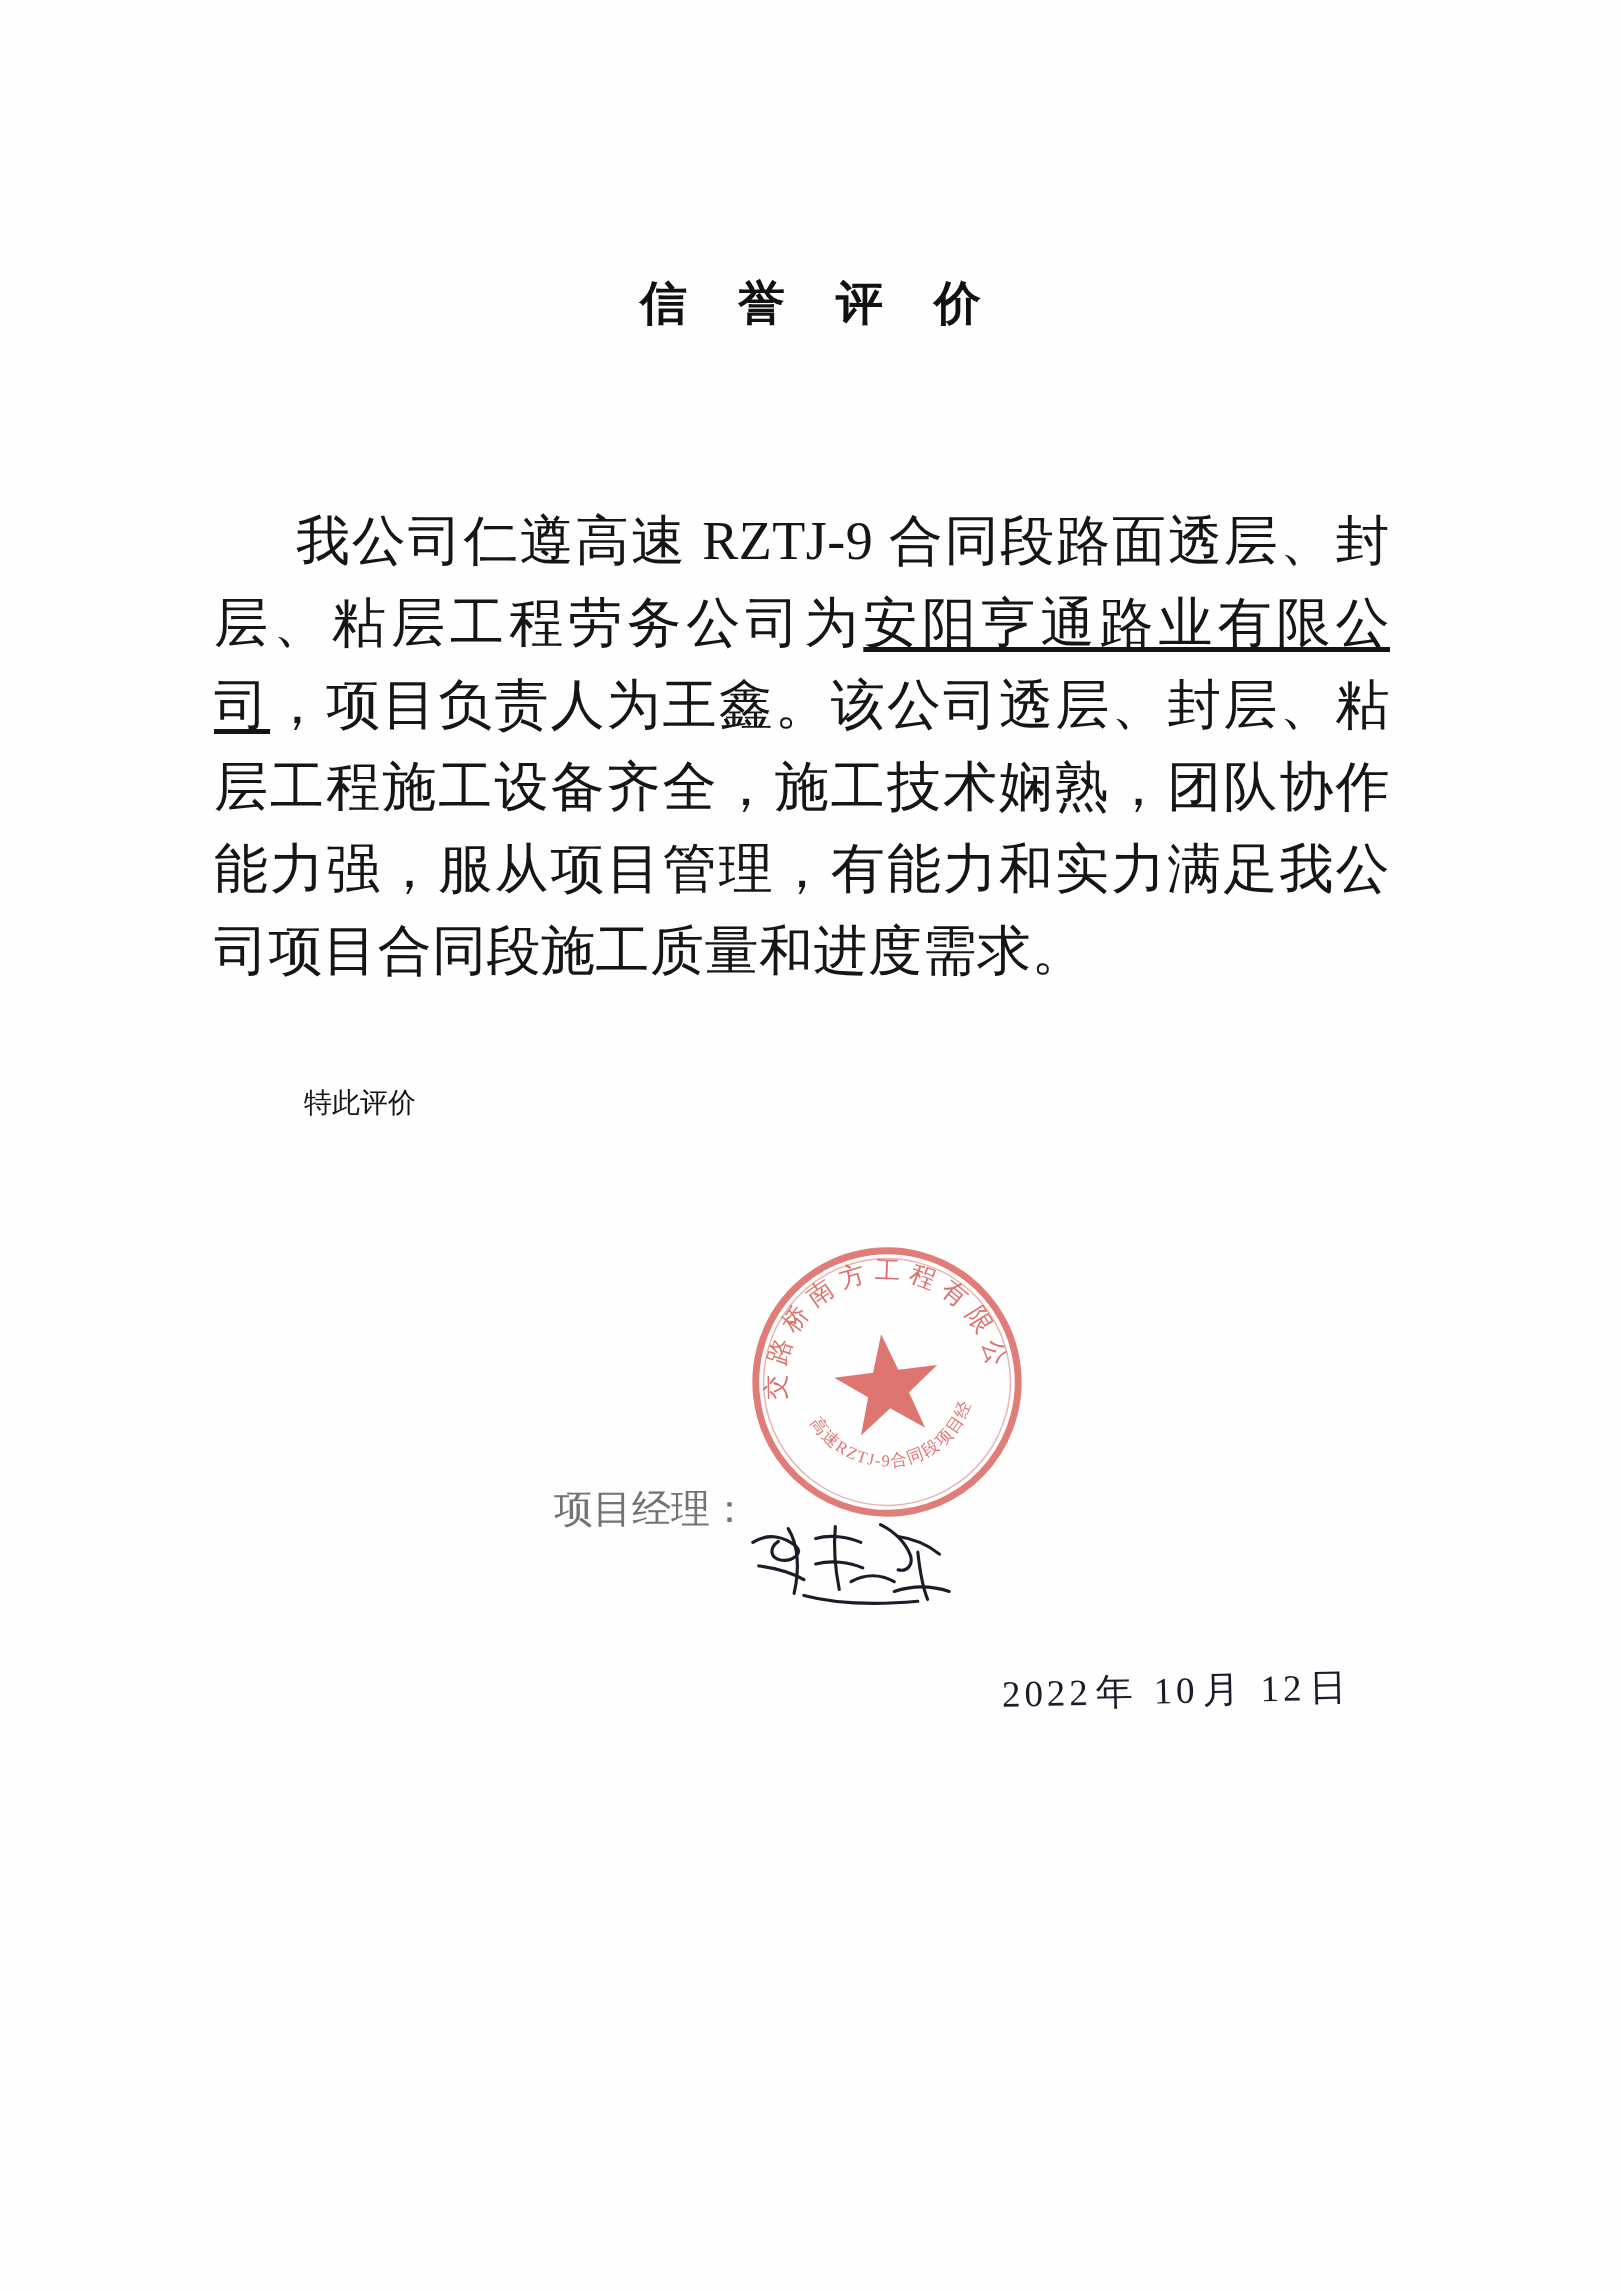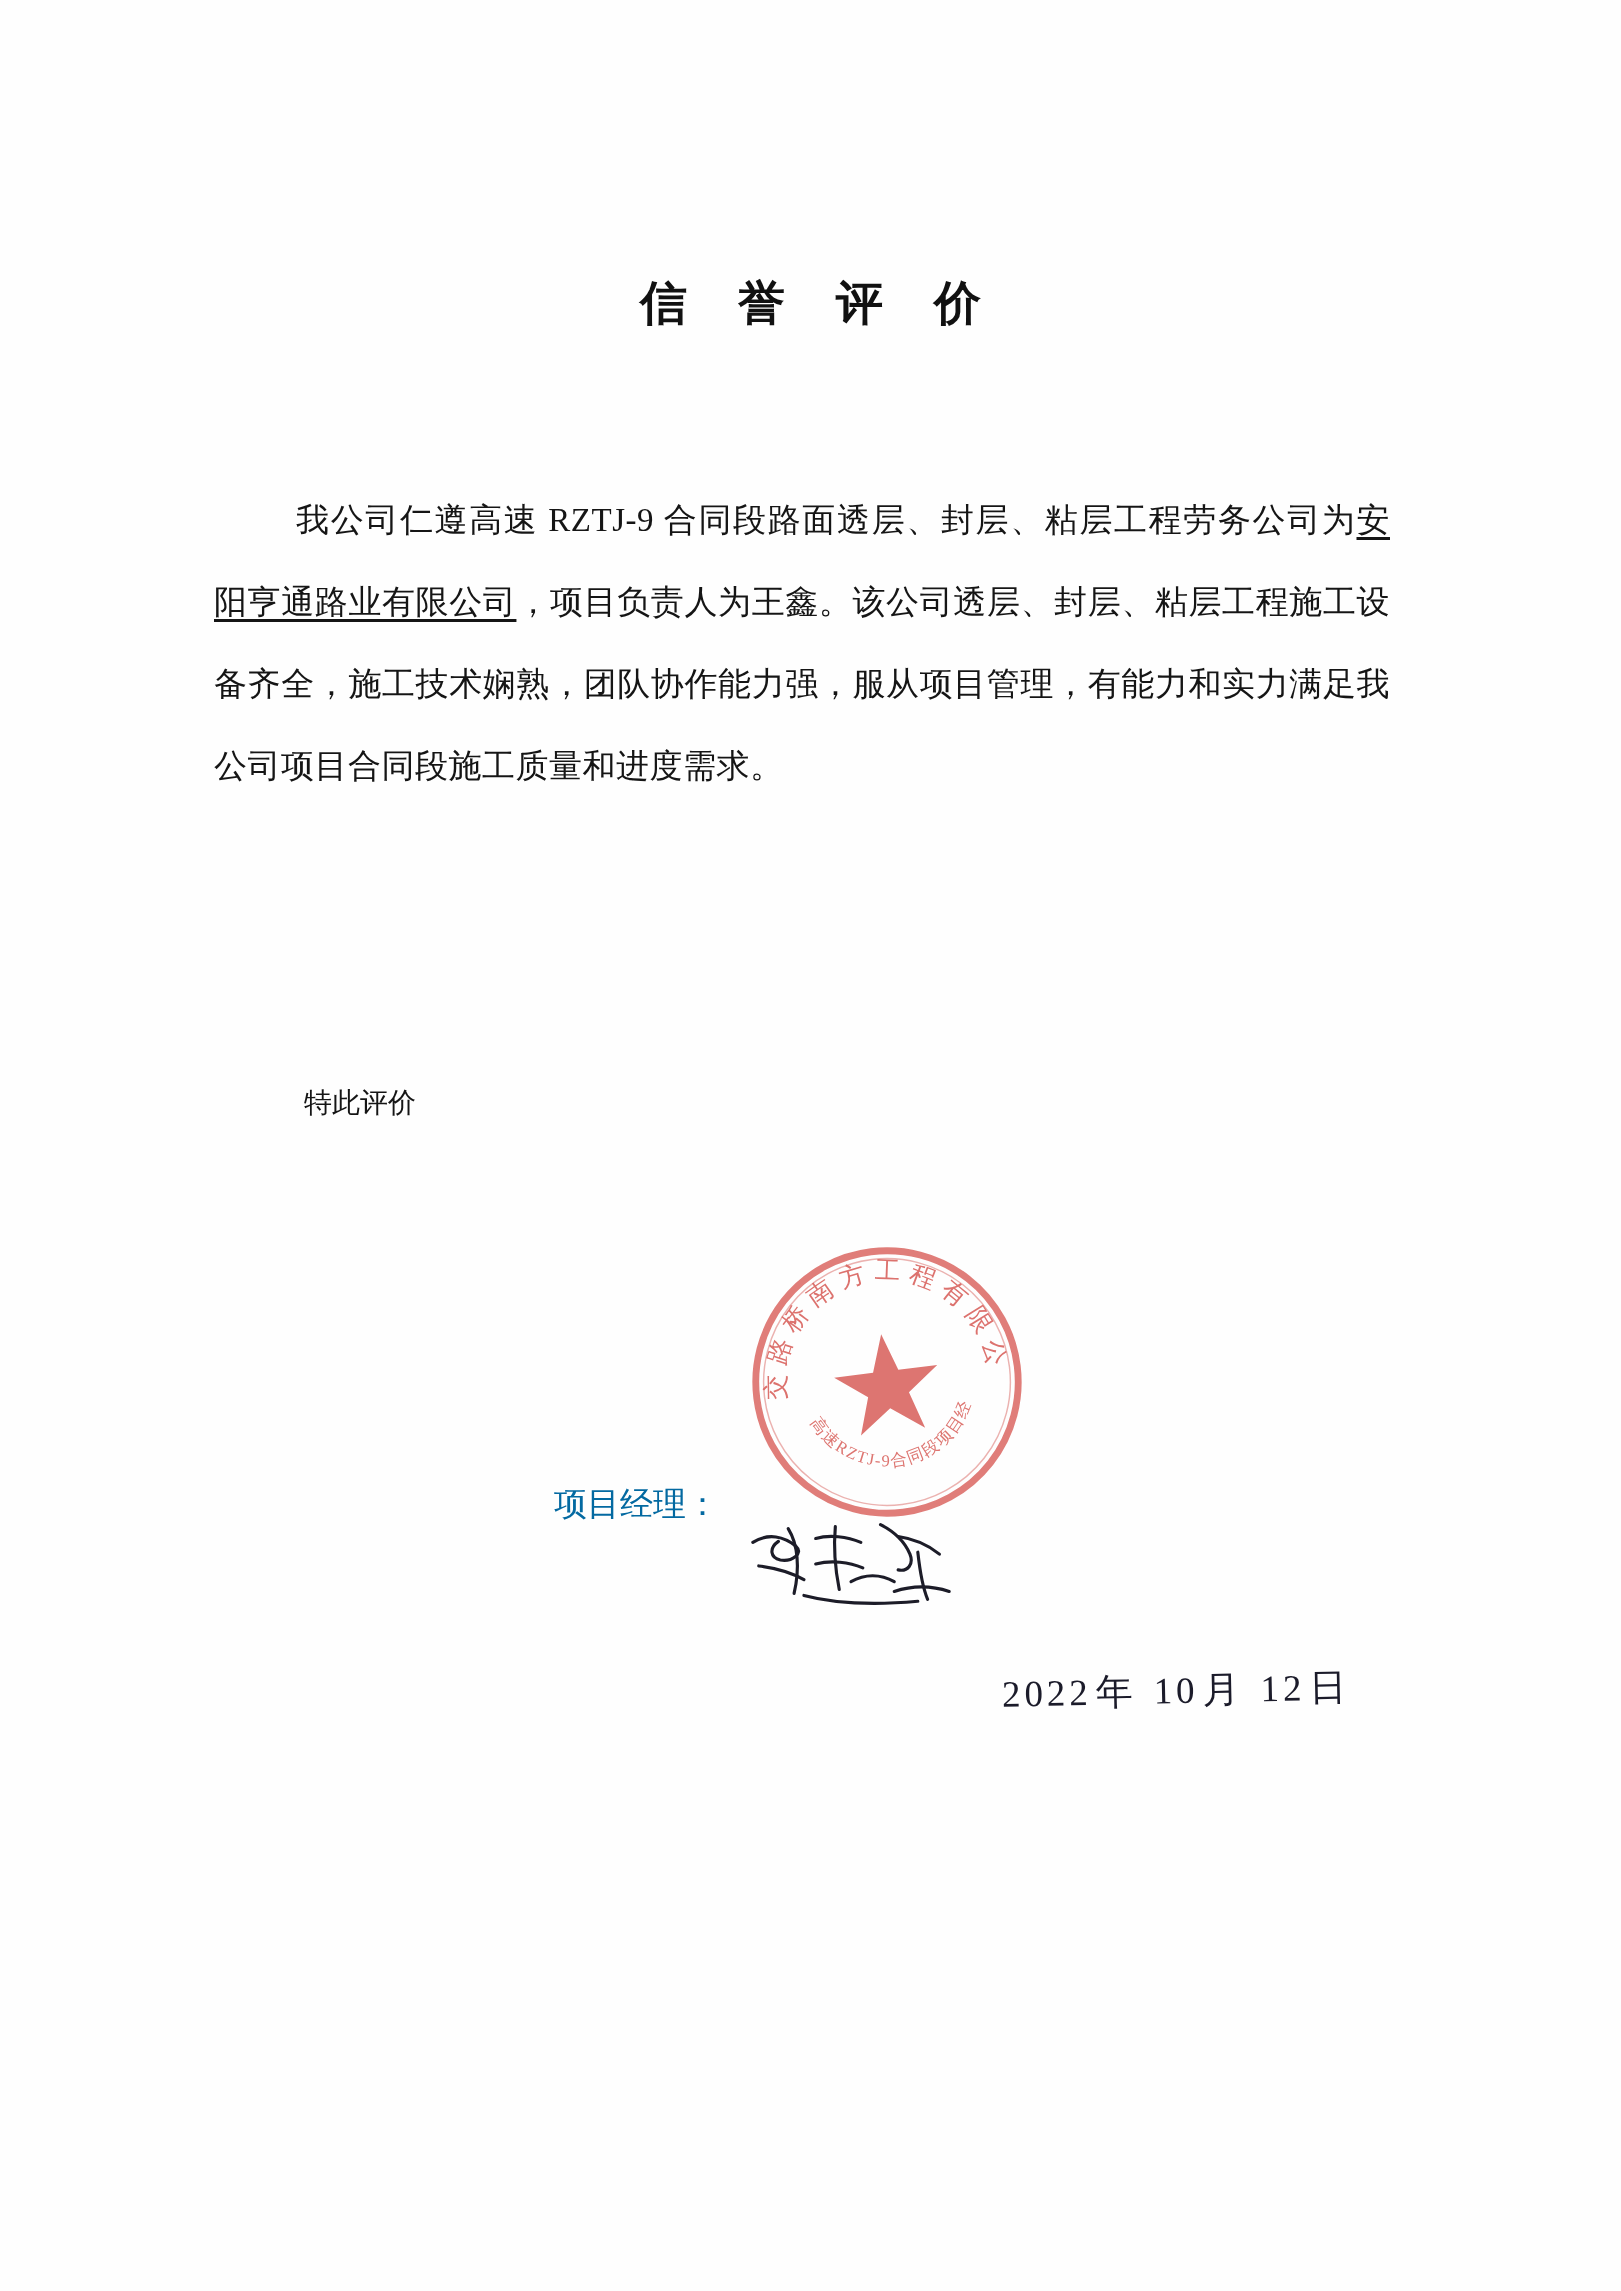--- a/index.html
+++ b/index.html
@@ -38,21 +38,21 @@
   }
 
   
   .body-block {
     position: absolute;
     top: 446px;
     left: 214px;
     width: 1176px;
   }
   .body-para {
-    font-size: 33px;
+    font-size: 54px;
     line-height: 82px;
     text-align: justify;
     text-justify: inter-ideograph;
     text-indent: 82px;
     color: #151515;
     letter-spacing: 0.5px;
   }
   .ul-name {
     text-decoration: underline;
     text-underline-offset: 5.9px;
@@ -79,22 +79,22 @@
     line-height: 76px;
     color: #151515;
     white-space: nowrap;
   }
   .sign-line.indent-1 { margin-left: 86px; }
 
   .sign-manager {
     position: absolute;
     top: 1482px;
     left: 554px;
-    font-size: 33px;
-    color: #0369a1;
+    font-size: 39px;
+    color: #737373;
     white-space: nowrap;
   }
 
   
   .handwriting {
     position: absolute;
     top: 1509px;
     left: 745px;
     width: 216px;
     height: 108px;

